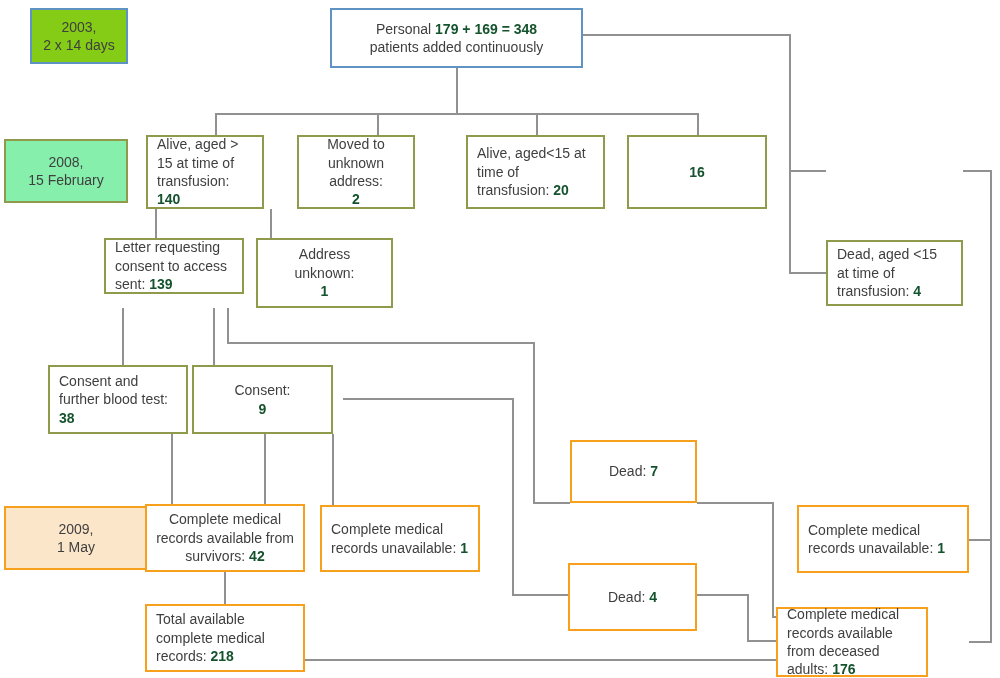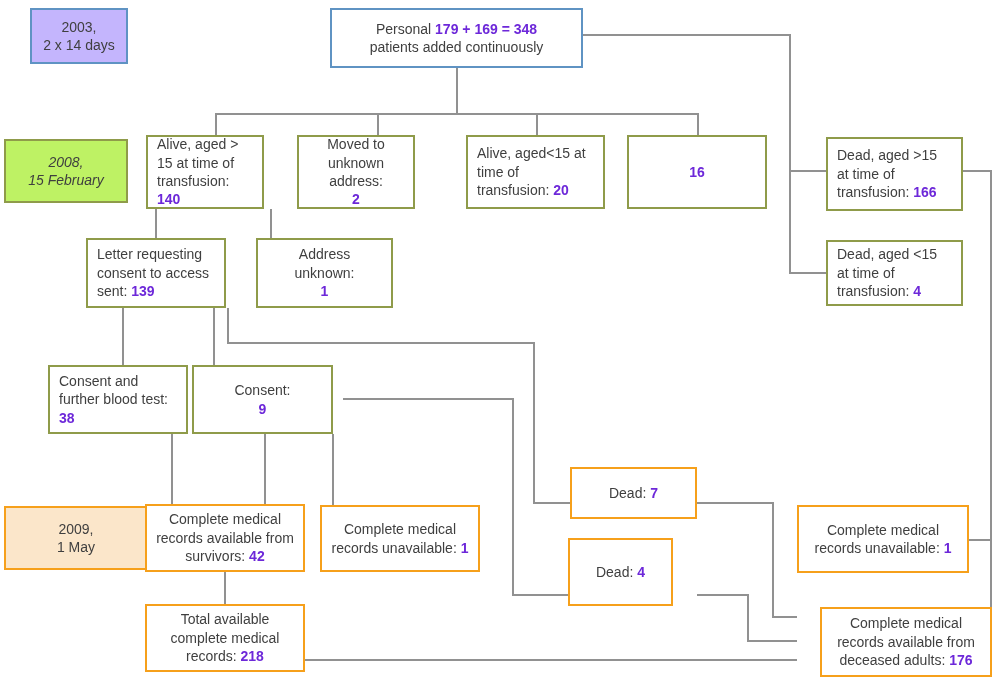--- a/index.html
+++ b/index.html
@@ -6,27 +6,27 @@
   #canvas{
     position:relative;width:1000px;height:678px;background:#fff;overflow:hidden;
     font-family:"Liberation Sans","DejaVu Sans",sans-serif;
   }
   .box{
     position:absolute;box-sizing:border-box;border:2px solid #888;background:#fff;
     display:flex;flex-direction:column;justify-content:center;
     padding:5px 9px;font-size:14px;line-height:1.32;color:#3f3f3f;
   }
   .box.center{text-align:center;}
-  .box b{font-weight:bold;color:#6d28d9;}
+  .box b{font-weight:bold;color:#14532d;}
   .blk{display:block;}
   .blue{border-color:#5f93c3;}
   .green{border-color:#8f9b4a;}
-  .orange{border-color:#f6a01b;text-align:center;}
-  .fill-blue{background:#c4b5fd;justify-content:center;}
-  .fill-green{background:#bef264;font-style:italic;}
+  .orange{border-color:#f6a01b;}
+  .fill-blue{background:#84cc16;justify-content:center;}
+  .fill-green{background:#86efac;}
   .fill-orange{background:#fbe6ca;}
   .h{position:absolute;height:2px;background:#919191;}
   .v{position:absolute;width:2px;background:#919191;}
 </style>
 </head>
 <body>
 
 <div id="canvas">
 
   <div class="v" style="left:456px;top:68px;height:46px"></div>
@@ -90,57 +90,54 @@
   <div class="box green center" style="left:297px;top:135px;width:118px;height:74px">
     <span>Moved to unknown address:</span>
       <b class="blk">2</b>
   </div>
   <div class="box green" style="left:466px;top:135px;width:139px;height:74px">
     <div><span>Alive, aged&lt;15 at time of transfusion: </span><b>20</b></div>
   </div>
   <div class="box green center" style="left:627px;top:135px;width:140px;height:74px">
       <b class="blk">16</b>
   </div>
-  <div class="box green" style="left:826px;top:137px;width:137px;height:74px">
-    <div><span>Dead, aged &gt;15 at time of transfusion: </span><b>166</b></div>
-  </div>
   <div class="box green" style="left:826px;top:240px;width:137px;height:66px">
     <div><span>Dead, aged &lt;15 at time of transfusion: </span><b>4</b></div>
   </div>
 
-  <div class="box green" style="left:86px;top:238px;width:140px;height:70px">
+  <div class="box green" style="left:104px;top:238px;width:140px;height:56px">
     <div><span>Letter requesting consent to access sent: </span><b>139</b></div>
   </div>
   <div class="box green center" style="left:256px;top:238px;width:137px;height:70px">
     <span>Address unknown:</span>
       <b class="blk">1</b>
   </div>
   <div class="box green" style="left:48px;top:365px;width:140px;height:69px">
     <div><span>Consent and further blood test: </span><b>38</b></div>
   </div>
   <div class="box green center" style="left:192px;top:365px;width:141px;height:69px">
     <span>Consent:</span>
       <b class="blk">9</b>
   </div>
 
   <div class="box orange center" style="left:145px;top:504px;width:160px;height:68px">
     <div><span>Complete medical records available from survivors: </span><b>42</b></div>
   </div>
   <div class="box orange" style="left:320px;top:505px;width:160px;height:67px">
     <div><span>Complete medical records unavailable: </span><b>1</b></div>
   </div>
-  <div class="box orange center" style="left:570px;top:467px;width:127px;height:52px">
+  <div class="box orange center" style="left:570px;top:440px;width:127px;height:63px">
     <div><span>Dead: </span><b>7</b></div>
   </div>
-  <div class="box orange center" style="left:568px;top:538px;width:105px;height:68px">
+  <div class="box orange center" style="left:568px;top:563px;width:129px;height:68px">
     <div><span>Dead: </span><b>4</b></div>
   </div>
   <div class="box orange" style="left:797px;top:505px;width:172px;height:68px">
     <div><span>Complete medical records unavailable: </span><b>1</b></div>
   </div>
-  <div class="box orange" style="left:820px;top:607px;width:172px;height:70px">
+  <div class="box orange" style="left:776px;top:607px;width:152px;height:70px">
     <div><span>Complete medical records available from deceased adults: </span><b>176</b></div>
   </div>
   <div class="box orange" style="left:145px;top:604px;width:160px;height:68px">
     <div><span>Total available complete medical records: </span><b>218</b></div>
   </div>
 
 </div>
 
 </body></html>

